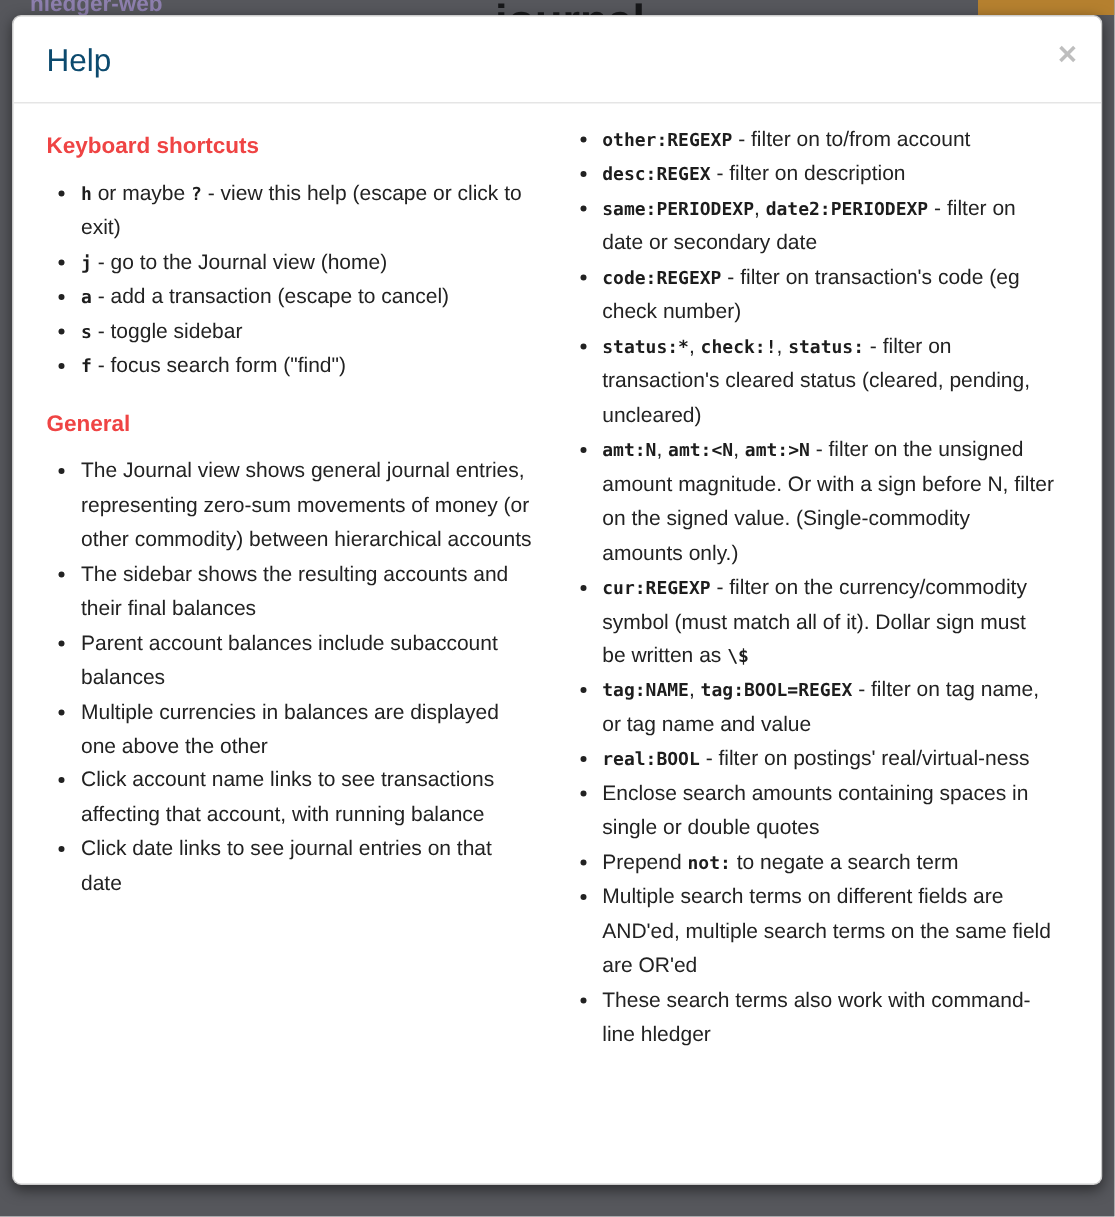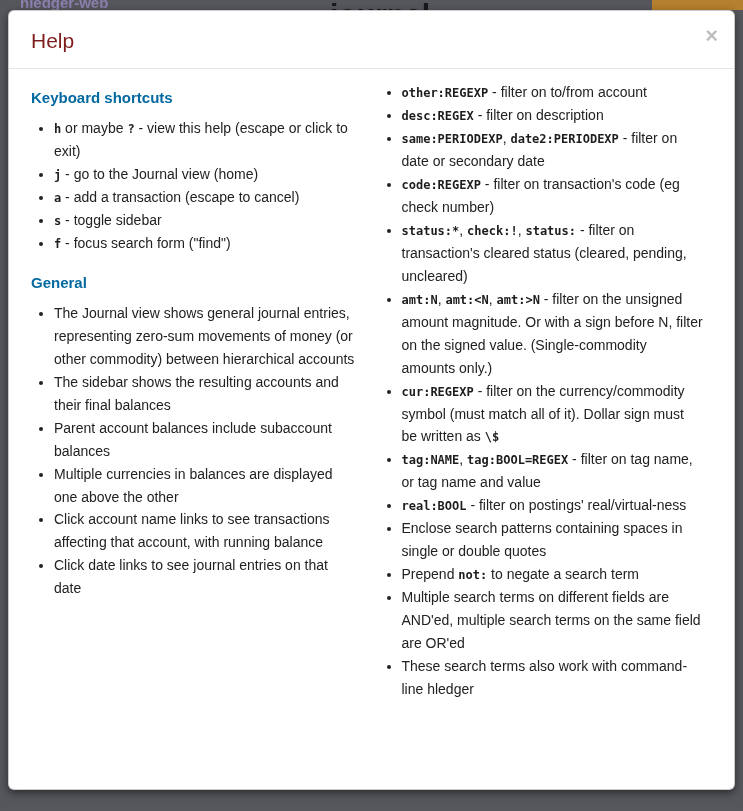--- a/index.html
+++ b/index.html
@@ -62,21 +62,21 @@
   }
   .modal-header {
     position: relative;
     padding: 17px 20px 15px 22px;
     border-bottom: 1px solid #e5e5e5;
   }
   .modal-title {
     margin: 0;
     font-size: 21px;
     font-weight: 500;
-    color: #7f1d1d;
+    color: #0c4a6e;
     line-height: 1.2;
   }
   .close-button {
     position: absolute;
     top: 14px;
     right: 16px;
     background: none;
     border: none;
     padding: 0;
     font-size: 22px;
@@ -91,21 +91,21 @@
     display: flex;
     padding: 12px 15px 20px 15px;
   }
   .help-col {
     width: 50%;
     padding: 0 16px 0 7px;
   }
   .section-heading {
     font-size: 15px;
     font-weight: bold;
-    color: #0369a1;
+    color: #ef4444;
     margin: 19px 0 11px 0;
   }
   .help-col .section-heading:first-child {
     margin-top: 8px;
   }
   .help-list {
     margin: 0 0 10px 0;
     padding-left: 23px;
     list-style: disc;
   }
@@ -159,20 +159,20 @@
         <ul class="help-list">
           <li><code>other:REGEXP</code> - filter on to/from account</li>
           <li><code>desc:REGEX</code> - filter on description</li>
           <li><code>same:PERIODEXP</code>, <code>date2:PERIODEXP</code> - filter on date or secondary date</li>
           <li><code>code:REGEXP</code> - filter on transaction's code (eg check number)</li>
           <li><code>status:*</code>, <code>check:!</code>, <code>status:</code> - filter on transaction's cleared status (cleared, pending, uncleared)</li>
           <li><code>amt:N</code>, <code>amt:&lt;N</code>, <code>amt:&gt;N</code> - filter on the unsigned amount magnitude. Or with a sign before N, filter on the signed value. (Single-commodity amounts only.)</li>
           <li><code>cur:REGEXP</code> - filter on the currency/commodity symbol (must match all of it). Dollar sign must be written as <code>\$</code></li>
           <li><code>tag:NAME</code>, <code>tag:BOOL=REGEX</code> - filter on tag name, or tag name and value</li>
           <li><code>real:BOOL</code> - filter on postings' real/virtual-ness</li>
-          <li>Enclose search patterns containing spaces in single or double quotes</li>
+          <li>Enclose search amounts containing spaces in single or double quotes</li>
           <li>Prepend <code>not:</code> to negate a search term</li>
           <li>Multiple search terms on different fields are AND'ed, multiple search terms on the same field are OR'ed</li>
           <li>These search terms also work with command-line hledger</li>
         </ul>
       </div>
   </div>
 </div>
 
 </body></html>

